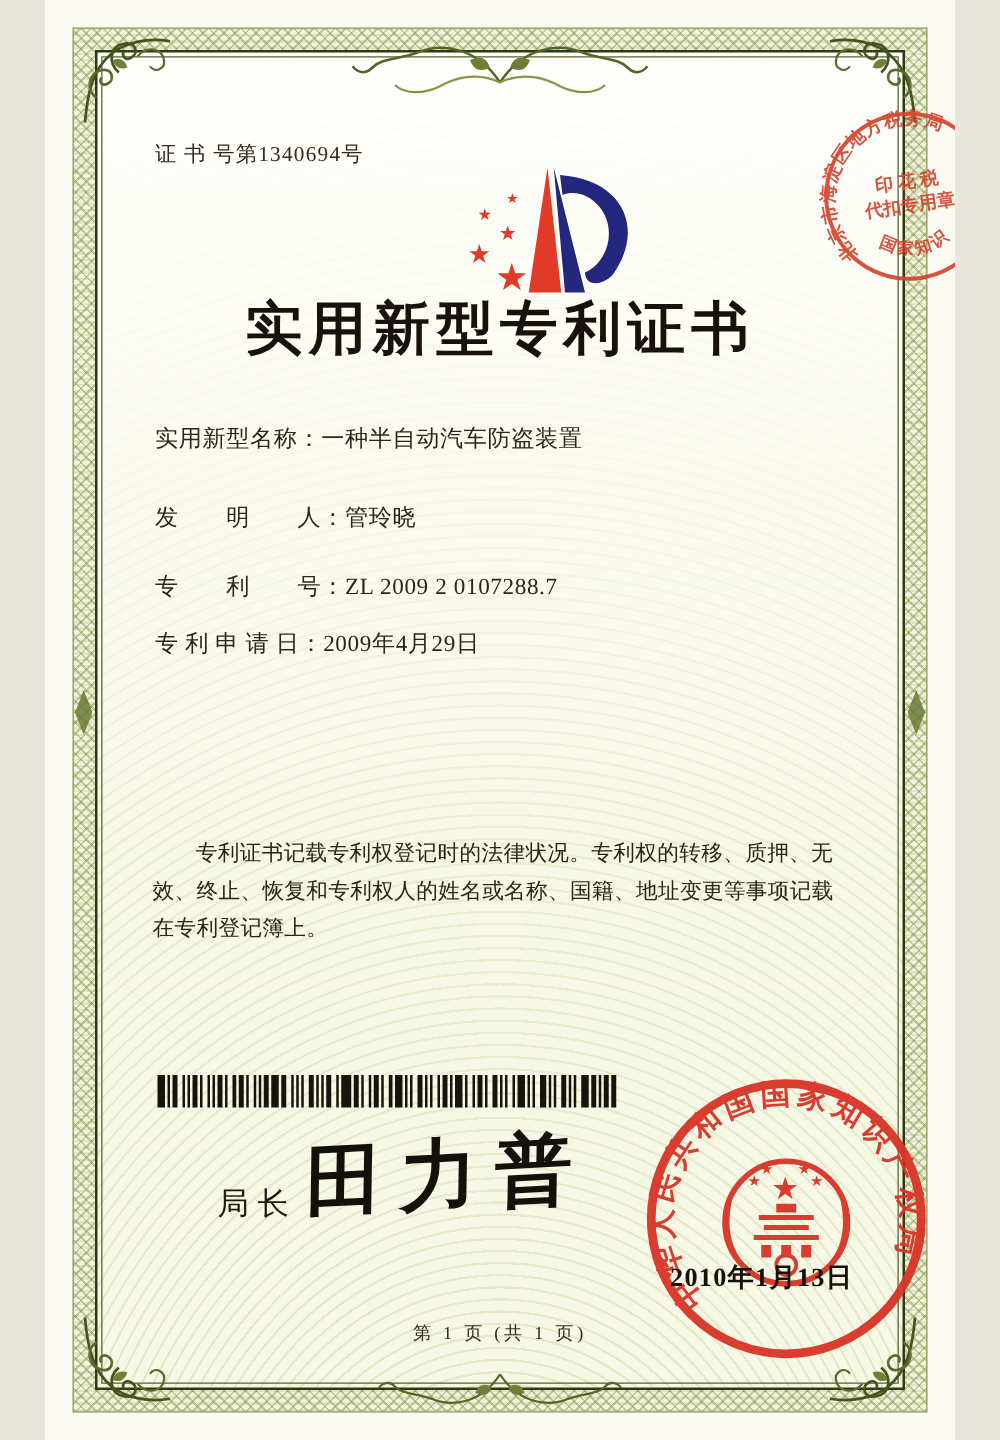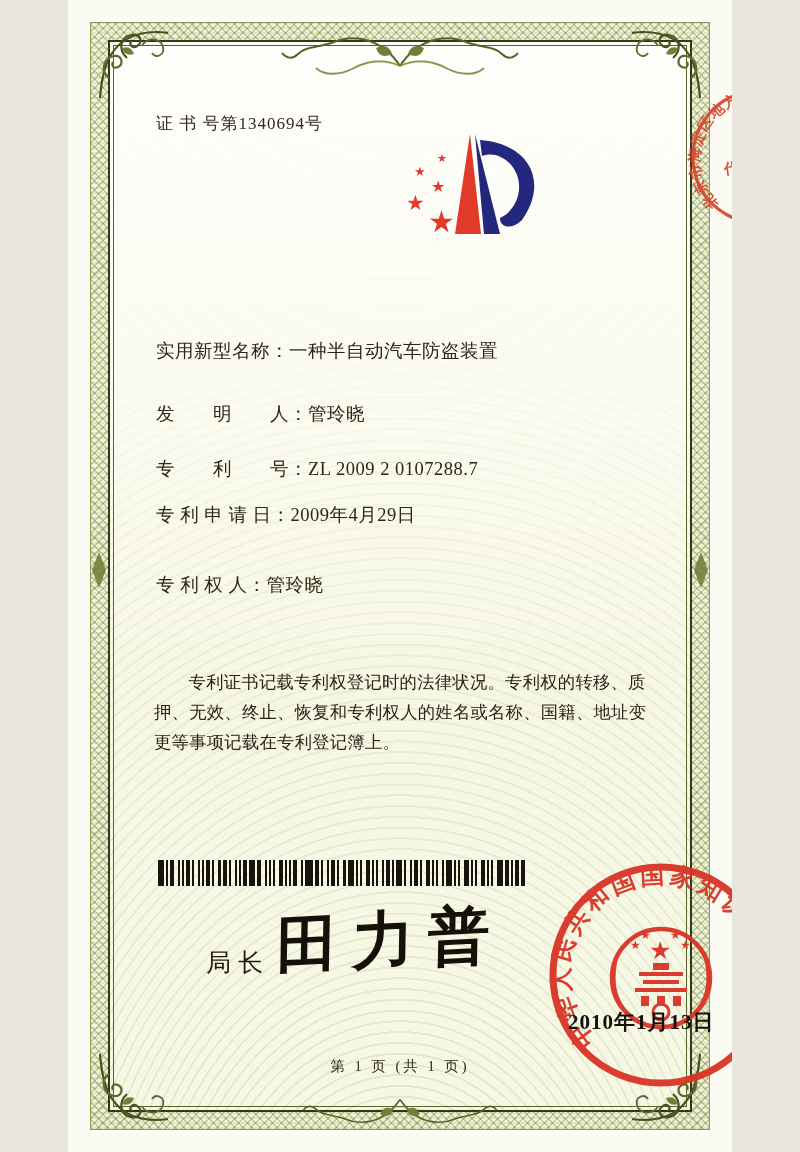--- a/index.html
+++ b/index.html
@@ -1,17 +1,17 @@
 <!DOCTYPE html>
 <html><head>
 <meta charset="utf-8">
 <style>
   html,body{margin:0;padding:0;background:#e9e7dd;}
   #cert{
-    position:relative;width:664px;height:1152px;margin:0 auto;
+    position:relative;width:728px;height:1152px;margin:0 auto;
     background:#fbfaf3;overflow:hidden;
     font-family:"Liberation Serif","DejaVu Serif",serif;
     color:#2b2416;
   }
   
   .band{
     position:absolute;inset:22px;z-index:1;
     border:1px solid #8a9750;
     background-color:#f2f3de;
     background-image:
@@ -152,35 +152,33 @@
     <text x="40" y="106" font-size="30" fill="#e23a28" font-family="'DejaVu Sans',sans-serif">★</text>
     <text x="18" y="84" font-size="21" fill="#e23a28" font-family="'DejaVu Sans',sans-serif">★</text>
     <text x="43" y="66" font-size="16" fill="#e23a28" font-family="'DejaVu Sans',sans-serif">★</text>
     <text x="26" y="50" font-size="13" fill="#e23a28" font-family="'DejaVu Sans',sans-serif">★</text>
     <text x="49" y="36" font-size="11" fill="#e23a28" font-family="'DejaVu Sans',sans-serif">★</text>
     <polygon points="82,8 93,108 67,108" fill="#e23a28"></polygon>
     <polygon points="87,8 112,108 96,108" fill="#23277d"></polygon>
     <path d="M92,14 C144,18 160,58 134,94 C124,104 112,102 112,92 C130,84 138,58 124,40 C116,30 104,26 94,30 Z" fill="#23277d"></path>
   </svg>
 
+  <div class="abs title">实用新型专利证书</div>
 
   <div class="abs field" style="top:338px">
     <span class="flabel">实用新型名称：</span><span class="fvalue">一种半自动汽车防盗装置</span>
   </div>
   <div class="abs field" style="top:401px">
     <span class="flabel">发　　明　　人：</span><span class="fvalue">管玲晓</span>
   </div>
   <div class="abs field" style="top:456px">
     <span class="flabel">专　　利　　号：</span><span class="fvalue">ZL 2009 2 0107288.7</span>
   </div>
   <div class="abs field" style="top:502px">
     <span class="flabel">专 利 申 请 日：</span><span class="fvalue">2009年4月29日</span>
-  </div>
-  <div class="abs field" style="top:572px">
-    <span class="flabel">专 利 权 人：</span><span class="fvalue">管玲晓</span>
   </div>
 
   <div class="abs body-text">
     <p>专利证书记载专利权登记时的法律状况。专利权的转移、质押、无效、终止、恢复和专利权人的姓名或名称、国籍、地址变更等事项记载在专利登记簿上。</p>
   </div>
 
   <div class="abs" id="barcode">
       <div style="width: 6.06593px; margin-right: 2.02198px;"></div>
       <div style="width: 2.02198px; margin-right: 2.02198px;"></div>
       <div style="width: 4.04396px; margin-right: 4.04396px;"></div>

